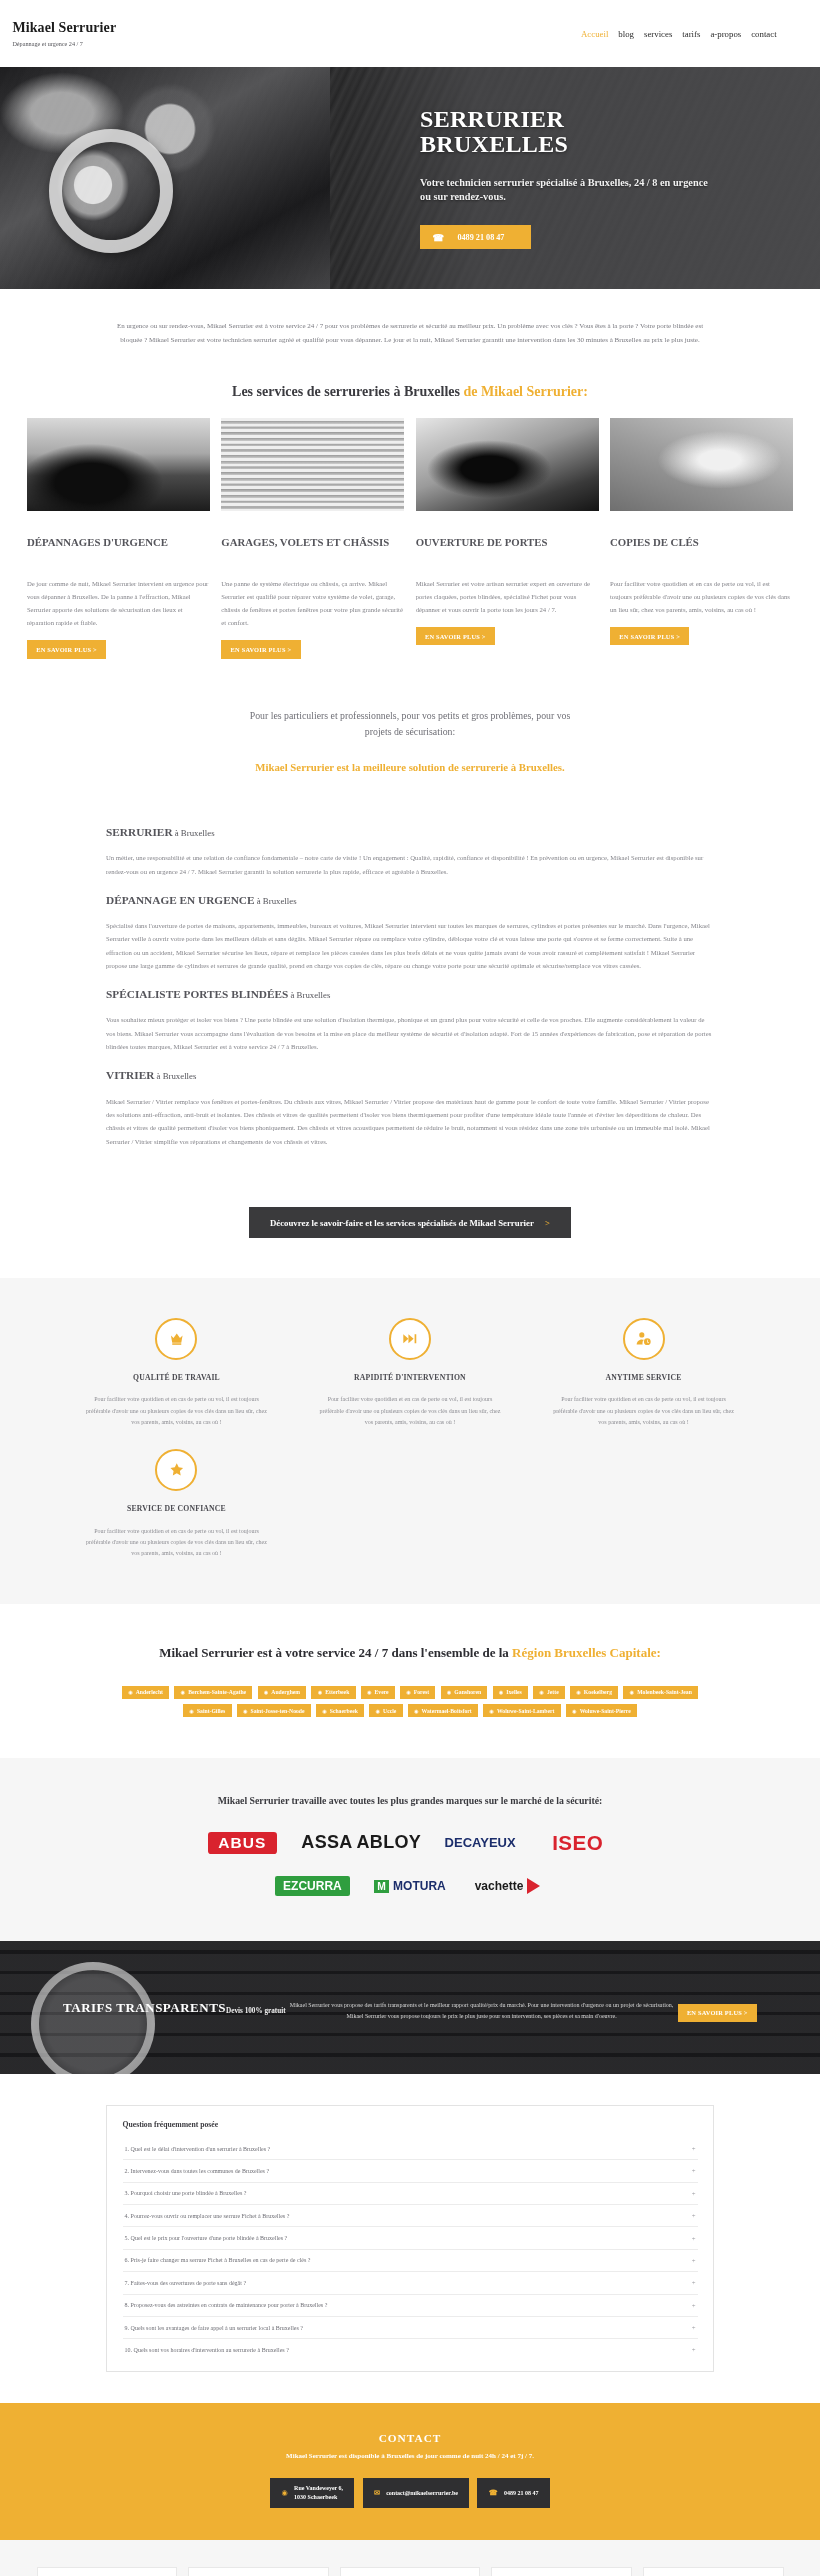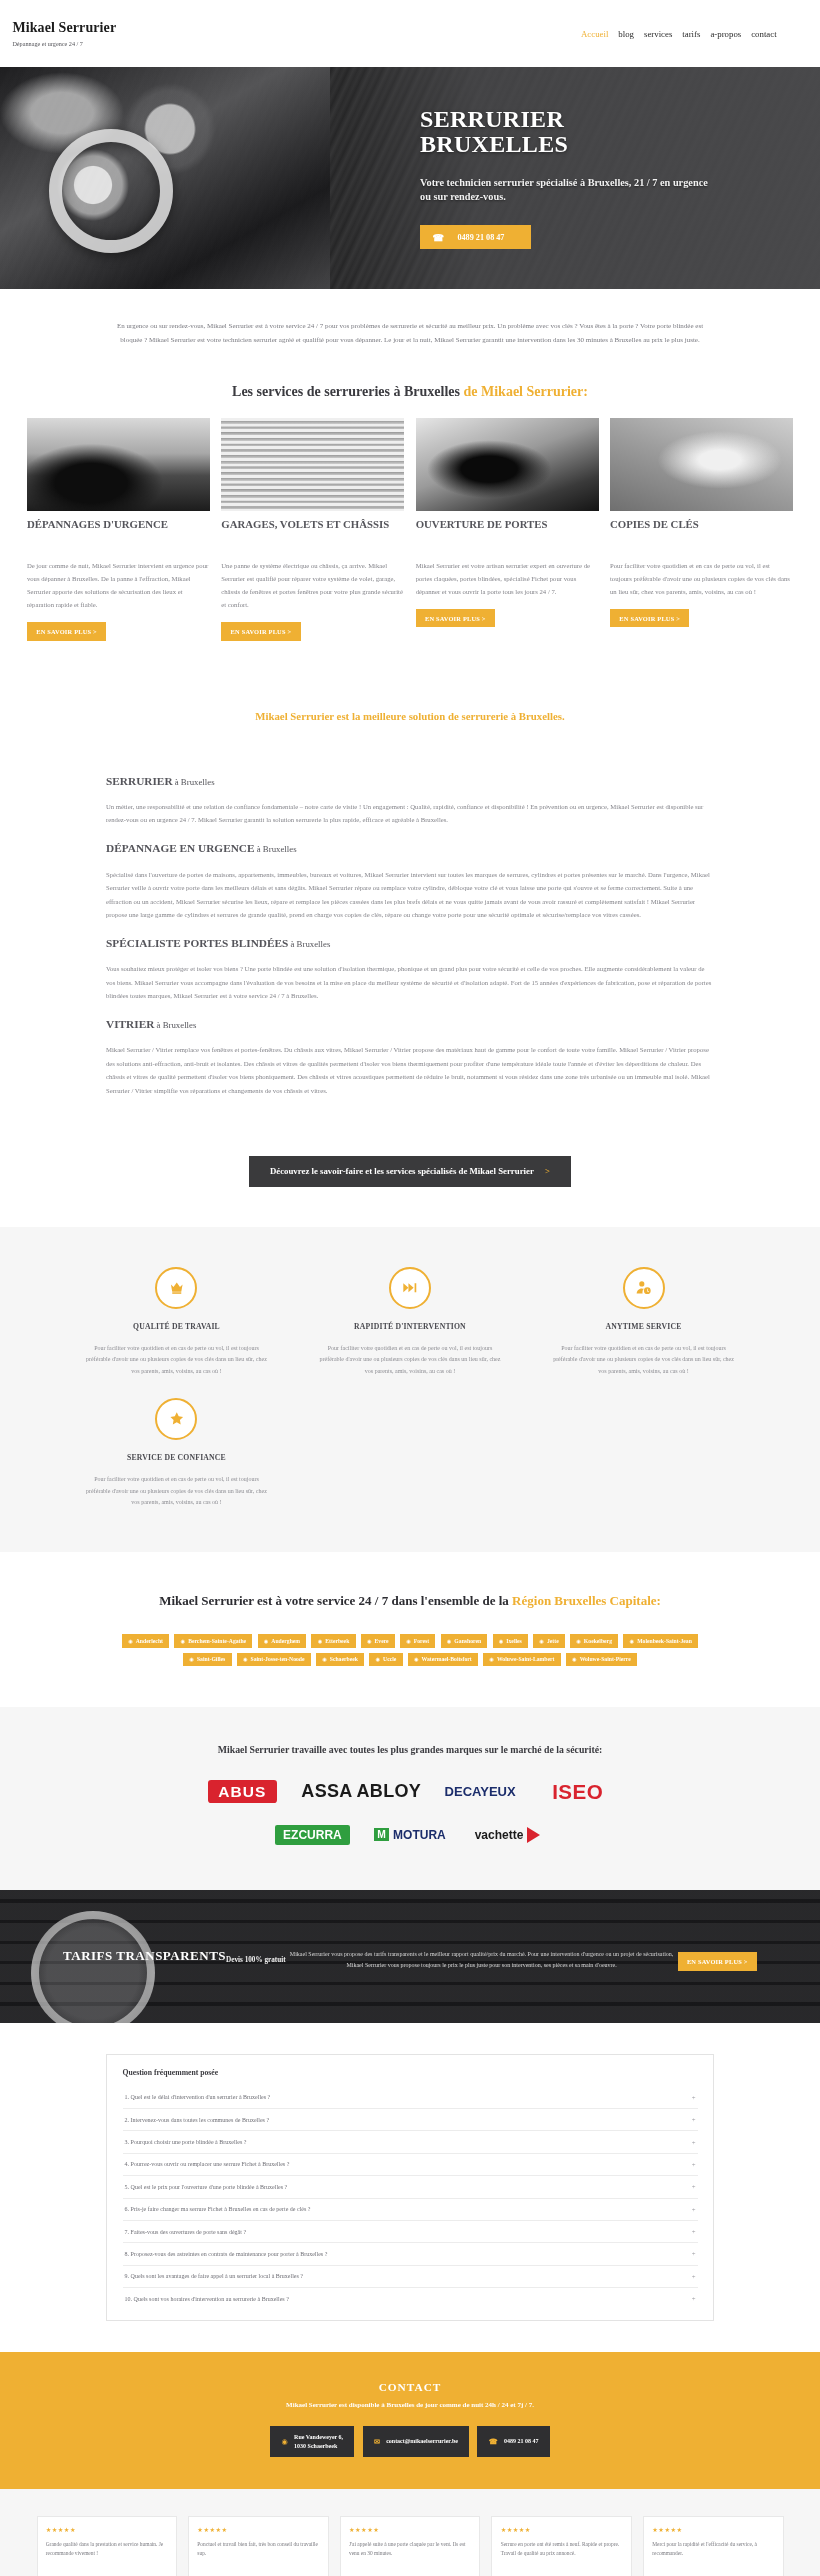--- a/index.html
+++ b/index.html
@@ -181,21 +181,21 @@
   }
   .card-img.img4 {
     background:
       radial-gradient(ellipse at 60% 45%, #f0f0f0 0 20.6px, rgba(240,240,240,0) 62px),
       linear-gradient(200deg, #cfcfcf 0%, #9d9d9d 50%, #6f6f6f 100%);
   }
   .card-title {
     font-size: 10.8px;
     font-weight: bold;
     color: #55555b;
-    margin-top: 7px;
+    margin-top: 25px;
     line-height: 1.25;
     min-height: 29px;
   }
   .card-text {
     margin-top: 11.3px;
     font-size: 6.7px;
     line-height: 1.95;
     color: #85858b;
   }
   .btn-more {
@@ -499,21 +499,21 @@
       <a class="nav-link">services</a>
       <a class="nav-link">tarifs</a>
       <a class="nav-link">a-propos</a>
       <a class="nav-link">contact</a>
     </nav>
   </header>
 
   <section class="hero">
     <div class="hero-inner">
       <h1 class="hero-title">SERRURIER BRUXELLES</h1>
-      <p class="hero-sub">Votre technicien serrurier spécialisé à Bruxelles, 21 / 7 en urgence ou sur rendez-vous.</p>
+      <p class="hero-sub">Votre technicien serrurier spécialisé à Bruxelles, 24 / 8 en urgence ou sur rendez-vous.</p>
       <button class="btn-phone">
         <span class="ph">☎</span>
         <span>0489 21 08 47</span>
       </button>
     </div>
   </section>
 
   <section class="intro">
     <p>En urgence ou sur rendez-vous, Mikael Serrurier est à votre service 24 / 7 pour vos problèmes de serrurerie et sécurité au meilleur prix. Un problème avec vos clés ? Vous êtes à la porte ? Votre porte blindée est bloquée ? Mikael Serrurier est votre technicien serrurier agréé et qualifié pour vous dépanner. Le jour et la nuit, Mikael Serrurier garantit une intervention dans les 30 minutes à Bruxelles au prix le plus juste.</p>
   </section>
@@ -549,20 +549,21 @@
         <div class="card-img img4"></div>
         <div class="card-title">COPIES DE CLÉS</div>
         <div class="card-text">Pour faciliter votre quotidien et en cas de perte ou vol, il est toujours préférable d'avoir une ou plusieurs copies de vos clés dans un lieu sûr, chez vos parents, amis, voisins, au cas où !</div>
         <button class="btn-more">EN SAVOIR PLUS &gt;</button>
       </div>
 
     </div>
   </section>
 
   <section class="pitch">
+    <p class="pitch-lead">Pour les particuliers et professionnels, pour vos petits et gros problèmes, pour vos projets de sécurisation:</p>
     <p class="pitch-accent">Mikael Serrurier est la meilleure solution de serrurerie à Bruxelles.</p>
   </section>
 
   <section class="longform">
     <div class="lf-block">
       <h3 class="lf-h">
         <span>SERRURIER</span><span class="light"> à Bruxelles</span>
       </h3>
       <p class="lf-p">Un métier, une responsabilité et une relation de confiance fondamentale – notre carte de visite ! Un engagement : Qualité, rapidité, confiance et disponibilité ! En prévention ou en urgence, Mikael Serrurier est disponible sur rendez-vous ou en urgence 24 / 7. Mikael Serrurier garantit la solution serrurerie la plus rapide, efficace et agréable à Bruxelles.</p>
     </div>

